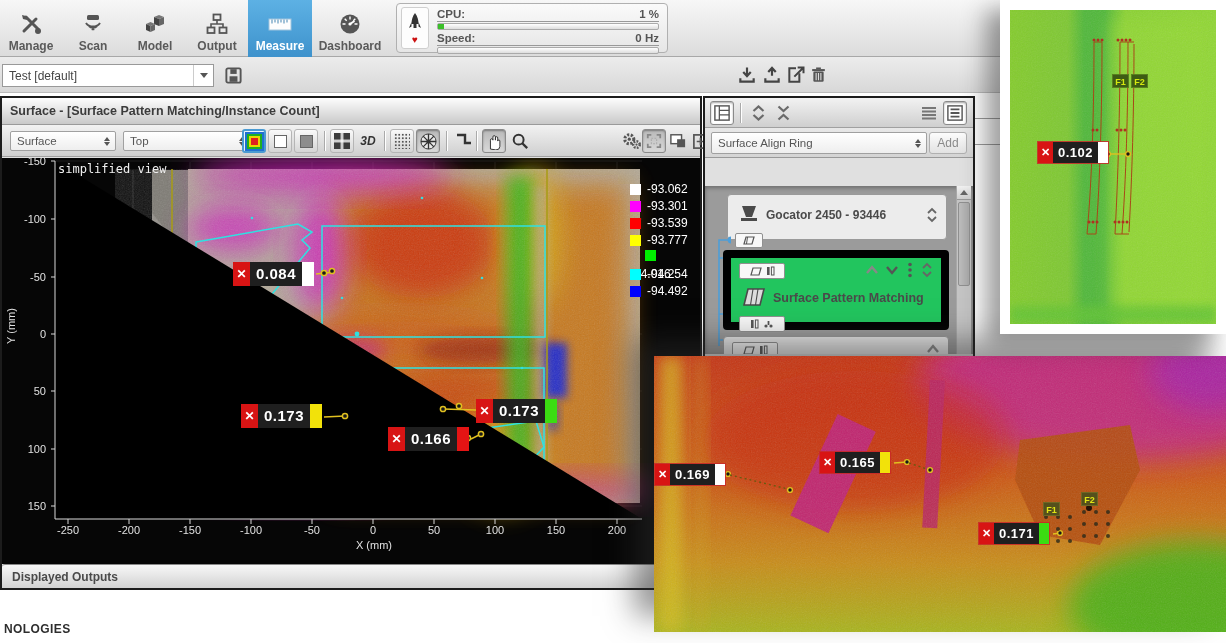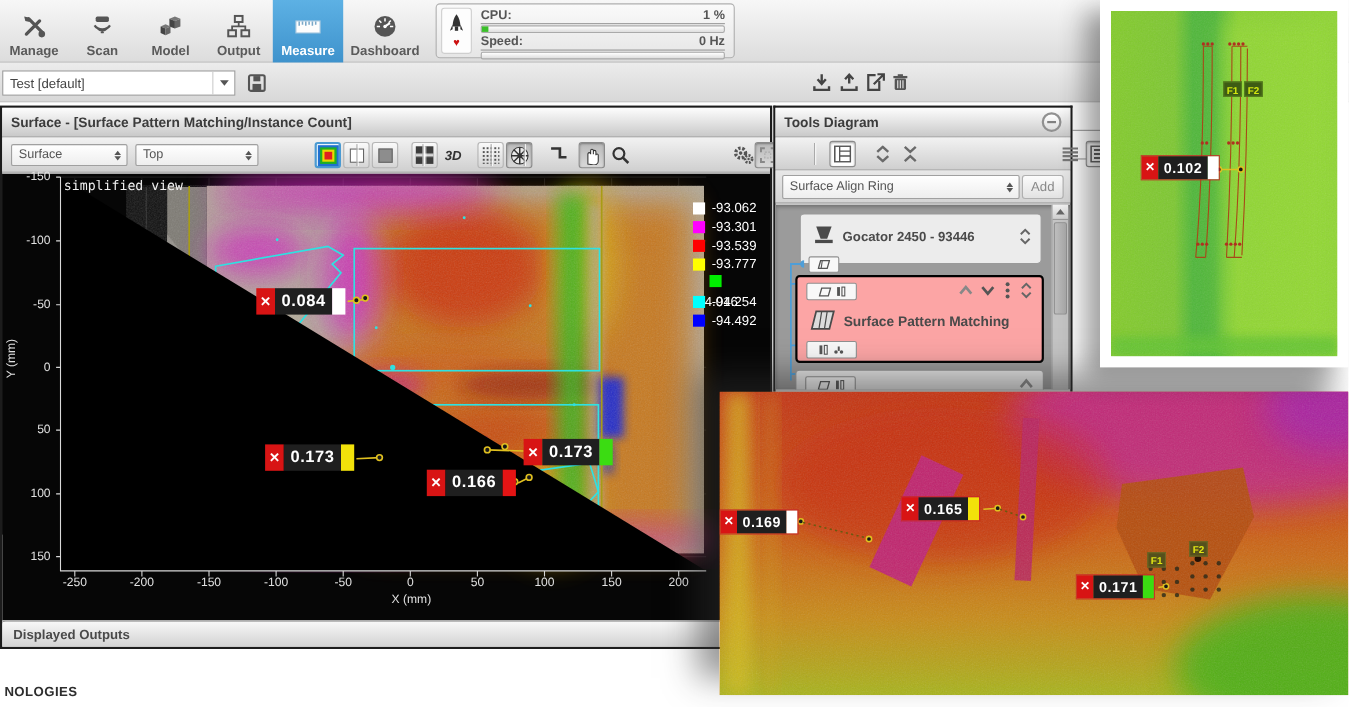--- a/index.html
+++ b/index.html
@@ -55,21 +55,21 @@
   
   #surface-panel { left:0; top:96px; width:702px; height:494px; }
   #surface-toolbar { height:32px; }
   .mini-select { position:absolute; top:6px; height:20px; background:linear-gradient(#fff,#eee); border:1px solid #a0a0a0;
     border-radius:2px; display:flex; align-items:center; font-size:11.5px; color:#555; }
   .mini-select .ms-label { flex:1; padding-left:6px; }
   .updown { display:flex; flex-direction:column; align-items:center; margin:0 5px; gap:1px; }
   .ud-t { width:0; height:0; border-left:3.5px solid transparent; border-right:3.5px solid transparent; border-bottom:4px solid #555; }
   .ud-b { width:0; height:0; border-left:3.5px solid transparent; border-right:3.5px solid transparent; border-top:4px solid #555; }
   .btn24 { position:absolute; top:4px; width:24px; height:24px; border:1px solid #b5b5b5; border-radius:3px;
-    background:linear-gradient(#fafafa,#d5d5d5); display:flex; align-items:center; justify-content:center;margin-left:44px; }
+    background:linear-gradient(#fafafa,#d5d5d5); display:flex; align-items:center; justify-content:center; }
   .btn24.sel-blue { border:2px solid #4a9ad2; background:#eaf4fb; }
   .btn24.pressed { background:linear-gradient(#b9b9b9,#d9d9d9); border-color:#8a8a8a; box-shadow:inset 0 1px 2px rgba(0,0,0,.35); }
   .vsep { position:absolute; top:6px; width:1px; height:20px; background:#aaa; box-shadow:1px 0 0 #fff; }
   .sq { width:13px; height:13px; }
   #ic-heat { background:#e02020; box-shadow:0 0 0 2px #e8d800, 0 0 0 4px #20b020, 0 0 0 6px #2070d0; width:7px; height:7px; }
   #ic-white { background:#fff; border:1px solid #666; }
   #ic-gray { background:#8d8d8d; border:1px solid #666; }
   #ic-grad { width:16px; height:16px; background-color:#3c3c3c;
     background-image:linear-gradient(to right,transparent 35%,rgba(255,255,255,.95) 50%,transparent 65%),
                      linear-gradient(to bottom,transparent 35%,rgba(255,255,255,.95) 50%,transparent 65%); }
@@ -104,21 +104,21 @@
   #collapse-btn { width:18px; height:18px; border-radius:50%; border:2px solid #909090;
     background:linear-gradient(#fff,#ddd); position:relative; }
   #collapse-btn::after { content:""; position:absolute; left:3px; right:3px; top:6px; height:2px; background:#808080; }
   #tools-toolbar { height:30px; }
   #tool-select-row { height:30px; background:linear-gradient(#e8e8e8,#d4d4d4); position:relative; border-bottom:1px solid #999; }
   #add-btn { position:absolute; right:6px; top:4px; width:38px; height:22px; border:1px solid #b0b0b0; border-radius:3px;
     background:linear-gradient(#fcfcfc,#e2e2e2); font-size:12px; color:#8a8a8a; display:flex; align-items:center; justify-content:center; }
   #tool-list { position:absolute; left:0; top:88px; width:268px; height:168px; background:#9b9b9b; overflow:hidden;
     box-shadow:inset 0 2px 4px rgba(0,0,0,.3); }
   .tool-card { position:absolute; background:#ececec; border:1px solid #9a9a9a; border-radius:4px; }
-  .tool-card.selected { border:2px solid #000000; background:#fca5a5; }
+  .tool-card.selected { border:8px solid #000000; background:#22c55e; }
   .tc-label { font-size:12px; font-weight:bold; color:#4a4a4a; }
   .port-box { position:absolute; background:#f8f8f8; border:1px solid #909090; border-radius:2px;
     display:flex; align-items:center; justify-content:center; gap:4px; }
   .chev { position:absolute; }
   #scrollbar { position:absolute; right:2px; top:0; width:15px; height:168px; background:#c4c4c4; border-left:1px solid #a8a8a8; }
   #scrollbar .sb-up { height:14px; background:linear-gradient(#f2f2f2,#cfcfcf); border-bottom:1px solid #999;
     display:flex; align-items:center; justify-content:center; }
   #scrollbar .sb-up span { width:0; height:0; border-left:4px solid transparent; border-right:4px solid transparent; border-bottom:5px solid #666; }
   #scrollbar .sb-thumb { margin:2px 1px; height:84px; background:linear-gradient(90deg,#bdbdbd,#a9a9a9); border:1px solid #8f8f8f; border-radius:2px; }
 
@@ -274,21 +274,21 @@
       <span>Surface - [Surface Pattern Matching/Instance Count]</span>
     </div>
     <div class="ptoolbar" id="surface-toolbar">
       <div class="mini-select" style="left:8px; width:106px;">
         <span class="ms-label">Surface</span>
         <span class="updown">
             <span class="ud-t"></span>
             <span class="ud-b"></span>
           </span>
       </div>
-      <div class="mini-select" style="left:121px; width:112px;">
+      <div class="mini-select" style="left:121px; width:128px;">
         <span class="ms-label">Top</span>
         <span class="updown">
             <span class="ud-t"></span>
             <span class="ud-b"></span>
           </span>
       </div>
       <div class="btn24 sel-blue" style="left:240px;">
           <div id="ic-heat"></div>
         </div>
       <div class="btn24" style="left:266px;">
@@ -547,24 +547,20 @@
         <span class="meas-sw" style="background: rgb(59, 220, 18);"></span>
       </div>
     </div>
 
     <div id="surface-footer">
       <span>Displayed Outputs</span>
     </div>
   </div>
 
   <div class="panel" id="tools-panel">
-    <div class="panel-title">
-      <span>Tools Diagram</span>
-      <span id="collapse-btn"></span>
-    </div>
     <div class="ptoolbar" id="tools-toolbar">
       <div class="btn24 pressed" style="left:5px; top:3px; background:#fff;">
         <svg width="16" height="16" viewBox="0 0 18 18">
           <rect x="1" y="1" width="16" height="16" fill="#fff" stroke="#555" stroke-width="1.6"></rect>
           <path d="M6 1 V17 M6 6 H17 M6 11 H17" stroke="#555" stroke-width="1.4"></path>
         </svg>
       </div>
       <div class="vsep" style="left:35px; top:5px;"></div>
       <div class="btn24" style="left:41px; top:3px; border:none; background:none;">
         <svg width="15" height="16" viewBox="0 0 14 16">

